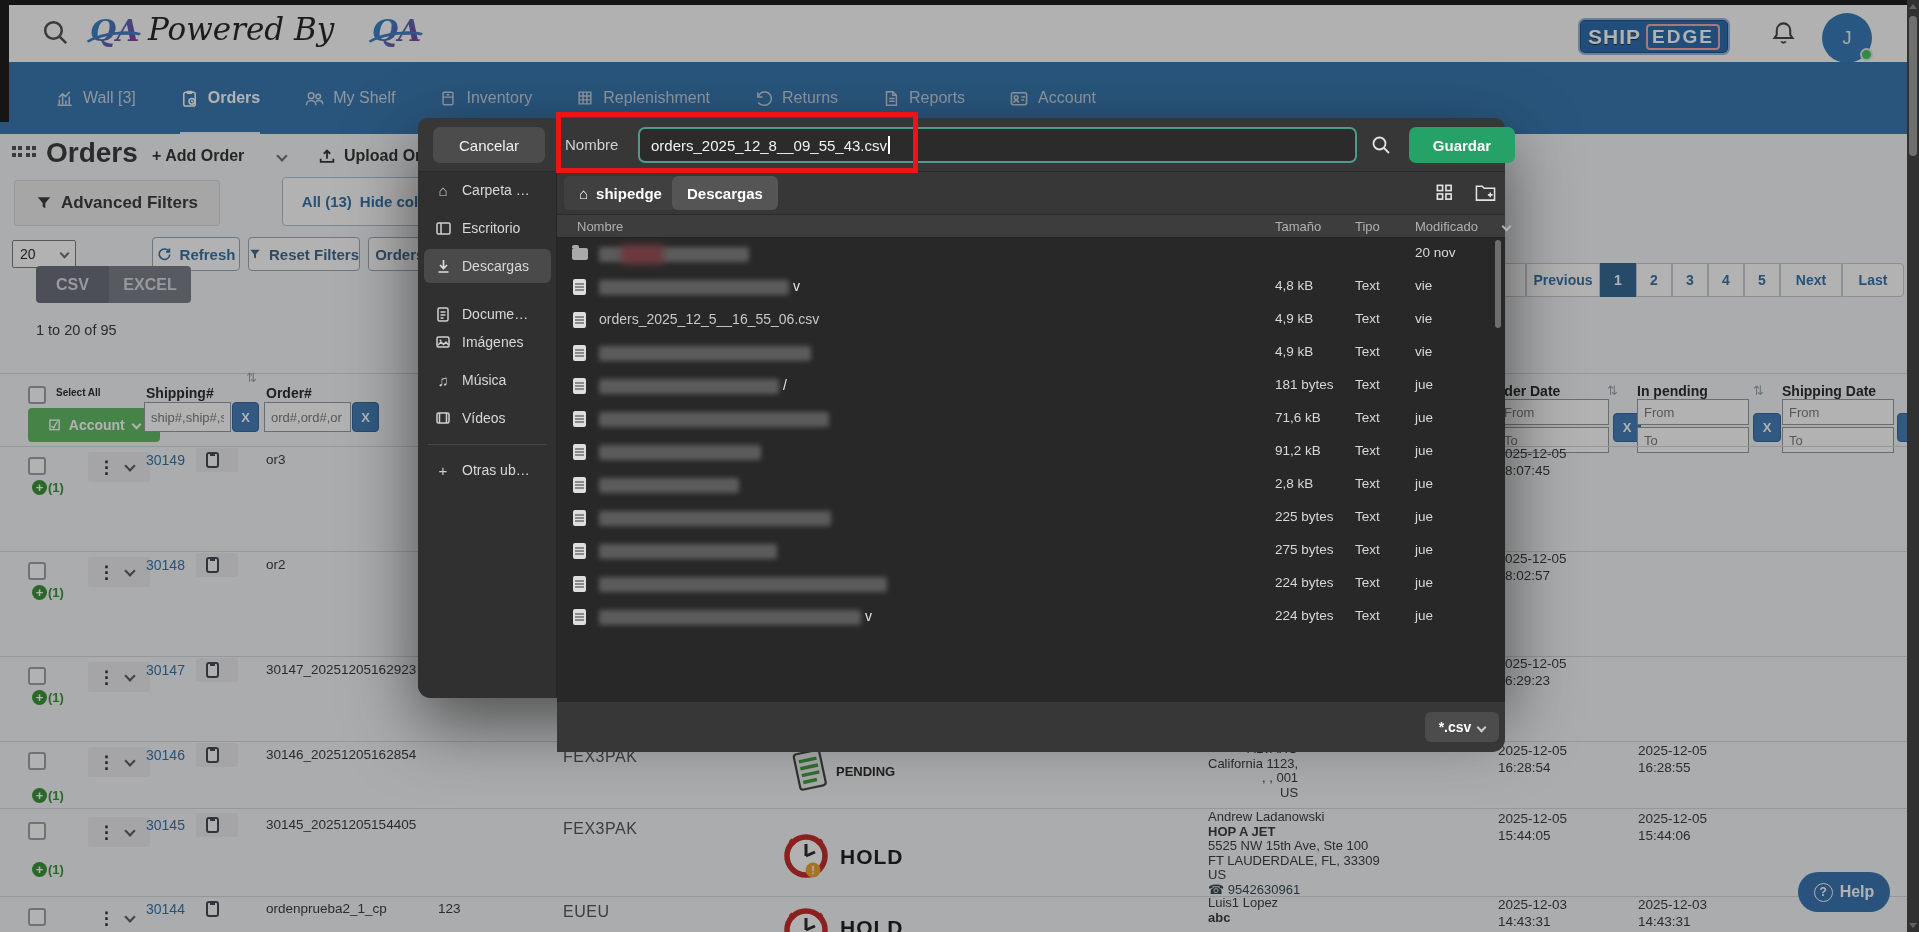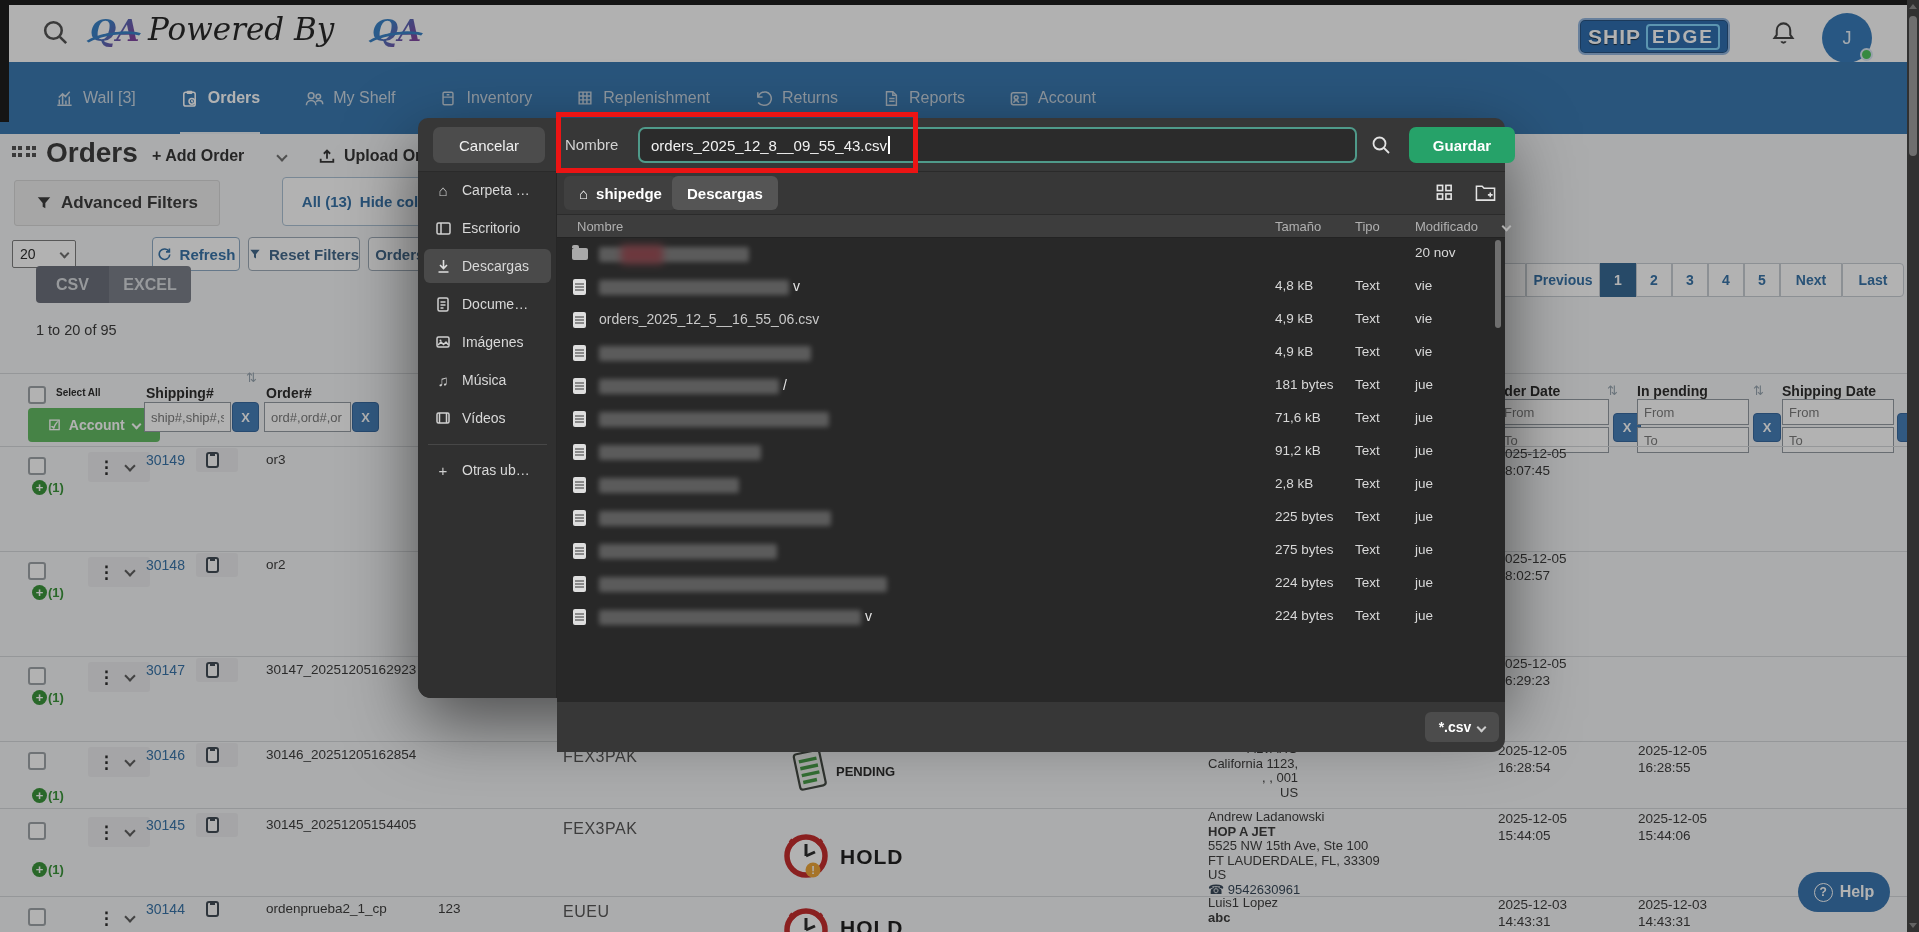--- a/index.html
+++ b/index.html
@@ -10,21 +10,21 @@
 
 .edge-top { position:absolute; left:0; top:0; width:1919px; height:5px; background:#111; z-index:5;}
 .edge-left { position:absolute; left:0; top:0; width:9px; height:122px; background:#111; z-index:5;}
 .topbar { position:absolute; left:0; top:5px; width:1919px; height:57px; background:#fdfdfd; }
 .search-ic { position:absolute; left:42px; top:14px; color:#4a4a4a; }
 .qa { font:italic 900 30px "DejaVu Serif", serif; background:linear-gradient(135deg,#2f7cc4 30%,#7a3f9d 80%); -webkit-background-clip:text; background-clip:text; color:transparent; position:relative; }
 .qa::after { content:""; position:absolute; left:-8px; right:-8px; top:55%; height:16px; border:3px solid #2f7cc4; border-color:#2f7cc4 transparent transparent transparent; border-radius:50%; transform:rotate(-8deg); }
 .powered { font:italic 31px "DejaVu Serif", serif; color:#1c1c1c; }
 .brand { position:absolute; left:1578px; top:13px; height:37px; background:#2467ac; border:2px solid #8fb4de; border-radius:7px; display:flex; align-items:center; padding:0 8px; gap:5px; box-shadow:0 0 0 1px #1c4a7c inset; }
 .brand .ship { color:#fff; font-weight:900; font-size:21px; letter-spacing:1px; text-shadow:0 1px 1px #123; }
-.brand .edgebox { color:#fff; font-weight:900; font-size:19px; border:2px solid #7dd3fc; border-radius:4px; padding:0 4px; letter-spacing:2px; }
+.brand .edgebox { color:#fff; font-weight:900; font-size:19px; border:2px solid #fca5a5; border-radius:4px; padding:0 4px; letter-spacing:2px; }
 .bell { position:absolute; left:1770px; top:15px; color:#3c3c3c; }
 .avatar { position:absolute; left:1822px; top:8px; width:50px; height:50px; border-radius:50%; background:#2e76b8; color:#eaf2fa; font-size:18px; display:flex; align-items:center; justify-content:center; }
 .avatar .dot { position:absolute; right:-1px; bottom:2px; width:13px; height:13px; border-radius:50%; background:#43c153; border:2px solid #d7e6f3; }
 
 
 .navbar { position:absolute; left:0; top:62px; width:1919px; height:72px; background:#2f72ad; display:flex; align-items:center; padding-left:55px; gap:44px; }
 .nav-item { display:flex; align-items:center; gap:9px; color:#c9d6e2; font-size:16px; height:100%; }
 .nav-item svg { stroke:currentColor; fill:none; stroke-width:1.6; }
 .nav-item.active { color:#fff; font-weight:bold; border-bottom:2px solid #e9eef3; padding-top:2px; }
 
@@ -549,21 +549,21 @@
           <span>Escritorio</span>
         </div>
       <div class="place sel" style="top:77px;">
           <span class="pi">
             <svg width="13" height="15" viewBox="0 0 13 15" fill="none" stroke="#e0e0e0" stroke-width="1.6">
               <path d="M6.5 1v8M3 6l3.5 3.5L10 6M1.5 13h10"></path>
             </svg>
           </span>
           <span>Descargas</span>
         </div>
-      <div class="place" style="top:115px;">
+      <div class="place" style="top:125px;">
           <span class="pi">
             <svg width="12" height="15" viewBox="0 0 12 15" fill="none" stroke="#cfcfcf" stroke-width="1.5">
               <rect x="1" y="1" width="10" height="13" rx="1.5"></rect>
               <path d="M3.5 5h5M3.5 8h5M3.5 11h3"></path>
             </svg>
           </span>
           <span>Docume…</span>
         </div>
       <div class="place" style="top:153px;">
           <span class="pi">

